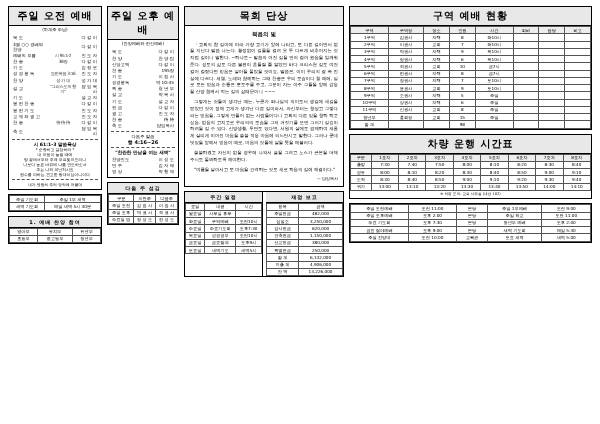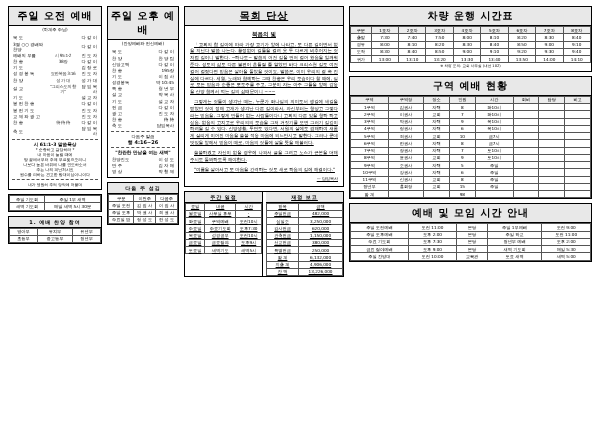--- a/index.html
+++ b/index.html
@@ -11,21 +11,21 @@
     font-size:5px;
     color:#000;
     position:relative;
     overflow:hidden;
   }
   .page { position:absolute; inset:0; padding:6px 8px; }
   .cols { display:flex; gap:5px; height:100%; }
   .col { display:flex; flex-direction:column; gap:4px; }
   .col1 { width:94px; }
   .col2 { width:72px; }
-  .col3 { width:160px;text-decoration:underline; }
+  .col3 { width:160px; }
   .col4 { width:236px; flex:1; }
 
   .panel { border:1px solid #000; background:#fff; }
   .panel-title {
     border-bottom:1px solid #000;
     background:#e8e8e8;
     text-align:center;
     font-weight:bold;
     font-size:10px;
     padding:2px 0 2px;
@@ -426,20 +426,170 @@
             </table>
           </div>
         </div>
       </div>
 
     </div>
 
     <div class="col col4">
 
       <div class="panel">
+        <div class="panel-title">구역 예배 현황</div>
+        <table>
+          <thead>
+              <tr class="shaded">
+                <th>구역</th>
+                <th>구역장</th>
+                <th>장소</th>
+                <th>인원</th>
+                <th>시간</th>
+                <th>회비</th>
+                <th>담당</th>
+                <th>비고</th>
+              </tr>
+            </thead>
+          <tbody>
+              <tr>
+                <td>1구역</td>
+                <td>김권사</td>
+                <td>자택</td>
+                <td>8</td>
+                <td>화10시</td>
+                <td></td>
+                <td></td>
+                <td></td>
+              </tr>
+              <tr>
+                <td>2구역</td>
+                <td>이권사</td>
+                <td>교회</td>
+                <td>7</td>
+                <td>화10시</td>
+                <td></td>
+                <td></td>
+                <td></td>
+              </tr>
+              <tr>
+                <td>3구역</td>
+                <td>박권사</td>
+                <td>자택</td>
+                <td>9</td>
+                <td>목10시</td>
+                <td></td>
+                <td></td>
+                <td></td>
+              </tr>
+              <tr>
+                <td>4구역</td>
+                <td>정권사</td>
+                <td>자택</td>
+                <td>6</td>
+                <td>목10시</td>
+                <td></td>
+                <td></td>
+                <td></td>
+              </tr>
+              <tr>
+                <td>5구역</td>
+                <td>최권사</td>
+                <td>교회</td>
+                <td>10</td>
+                <td>금7시</td>
+                <td></td>
+                <td></td>
+                <td></td>
+              </tr>
+              <tr>
+                <td>6구역</td>
+                <td>한권사</td>
+                <td>자택</td>
+                <td>8</td>
+                <td>금7시</td>
+                <td></td>
+                <td></td>
+                <td></td>
+              </tr>
+              <tr>
+                <td>7구역</td>
+                <td>장권사</td>
+                <td>자택</td>
+                <td>7</td>
+                <td>토10시</td>
+                <td></td>
+                <td></td>
+                <td></td>
+              </tr>
+              <tr>
+                <td>8구역</td>
+                <td>윤권사</td>
+                <td>교회</td>
+                <td>9</td>
+                <td>토10시</td>
+                <td></td>
+                <td></td>
+                <td></td>
+              </tr>
+              <tr>
+                <td>9구역</td>
+                <td>조권사</td>
+                <td>자택</td>
+                <td>5</td>
+                <td>주일</td>
+                <td></td>
+                <td></td>
+                <td></td>
+              </tr>
+              <tr>
+                <td>10구역</td>
+                <td>강권사</td>
+                <td>자택</td>
+                <td>6</td>
+                <td>주일</td>
+                <td></td>
+                <td></td>
+                <td></td>
+              </tr>
+              <tr>
+                <td>11구역</td>
+                <td>신권사</td>
+                <td>교회</td>
+                <td>8</td>
+                <td>주일</td>
+                <td></td>
+                <td></td>
+                <td></td>
+              </tr>
+              <tr>
+                <td>청년부</td>
+                <td>홍회장</td>
+                <td>교회</td>
+                <td>15</td>
+                <td>주일</td>
+                <td></td>
+                <td></td>
+                <td></td>
+              </tr>
+              <tr>
+                <td>합 계</td>
+                <td></td>
+                <td></td>
+                <td>98</td>
+                <td></td>
+                <td></td>
+                <td></td>
+                <td></td>
+              </tr>
+            </tbody>
+        </table>
+      </div>
+
+      <div class="panel">
         <div class="panel-title">차량 운행 시간표</div>
         <table>
           <thead>
               <tr class="shaded">
                 <th>구분</th>
                 <th>1호차</th>
                 <th>2호차</th>
                 <th>3호차</th>
                 <th>4호차</th>
                 <th>5호차</th>
@@ -492,171 +642,20 @@
                 <td>13:50</td>
                 <td>14:00</td>
                 <td>14:10</td>
               </tr>
             </tbody>
         </table>
         <div class="tiny-note" style="padding:1px 0 2px">※ 차량 문의: 교회 사무실 (내선 102)</div>
       </div>
 
       <div class="panel">
-        <div class="panel-title">구역 예배 현황</div>
-        <table>
-          <thead>
-              <tr class="shaded">
-                <th>구역</th>
-                <th>구역장</th>
-                <th>장소</th>
-                <th>인원</th>
-                <th>시간</th>
-                <th>회비</th>
-                <th>담당</th>
-                <th>비고</th>
-              </tr>
-            </thead>
-          <tbody>
-              <tr>
-                <td>1구역</td>
-                <td>김권사</td>
-                <td>자택</td>
-                <td>8</td>
-                <td>화10시</td>
-                <td></td>
-                <td></td>
-                <td></td>
-              </tr>
-              <tr>
-                <td>2구역</td>
-                <td>이권사</td>
-                <td>교회</td>
-                <td>7</td>
-                <td>화10시</td>
-                <td></td>
-                <td></td>
-                <td></td>
-              </tr>
-              <tr>
-                <td>3구역</td>
-                <td>박권사</td>
-                <td>자택</td>
-                <td>9</td>
-                <td>목10시</td>
-                <td></td>
-                <td></td>
-                <td></td>
-              </tr>
-              <tr>
-                <td>4구역</td>
-                <td>정권사</td>
-                <td>자택</td>
-                <td>6</td>
-                <td>목10시</td>
-                <td></td>
-                <td></td>
-                <td></td>
-              </tr>
-              <tr>
-                <td>5구역</td>
-                <td>최권사</td>
-                <td>교회</td>
-                <td>10</td>
-                <td>금7시</td>
-                <td></td>
-                <td></td>
-                <td></td>
-              </tr>
-              <tr>
-                <td>6구역</td>
-                <td>한권사</td>
-                <td>자택</td>
-                <td>8</td>
-                <td>금7시</td>
-                <td></td>
-                <td></td>
-                <td></td>
-              </tr>
-              <tr>
-                <td>7구역</td>
-                <td>장권사</td>
-                <td>자택</td>
-                <td>7</td>
-                <td>토10시</td>
-                <td></td>
-                <td></td>
-                <td></td>
-              </tr>
-              <tr>
-                <td>8구역</td>
-                <td>윤권사</td>
-                <td>교회</td>
-                <td>9</td>
-                <td>토10시</td>
-                <td></td>
-                <td></td>
-                <td></td>
-              </tr>
-              <tr>
-                <td>9구역</td>
-                <td>조권사</td>
-                <td>자택</td>
-                <td>5</td>
-                <td>주일</td>
-                <td></td>
-                <td></td>
-                <td></td>
-              </tr>
-              <tr>
-                <td>10구역</td>
-                <td>강권사</td>
-                <td>자택</td>
-                <td>6</td>
-                <td>주일</td>
-                <td></td>
-                <td></td>
-                <td></td>
-              </tr>
-              <tr>
-                <td>11구역</td>
-                <td>신권사</td>
-                <td>교회</td>
-                <td>8</td>
-                <td>주일</td>
-                <td></td>
-                <td></td>
-                <td></td>
-              </tr>
-              <tr>
-                <td>청년부</td>
-                <td>홍회장</td>
-                <td>교회</td>
-                <td>15</td>
-                <td>주일</td>
-                <td></td>
-                <td></td>
-                <td></td>
-              </tr>
-              <tr>
-                <td>합 계</td>
-                <td></td>
-                <td></td>
-                <td>98</td>
-                <td></td>
-                <td></td>
-                <td></td>
-                <td></td>
-              </tr>
-            </tbody>
-        </table>
-      </div>
-
-      <div class="panel">
-        <div class="panel-title">예배 및 모임 시간 안내</div>
         <table>
           <tbody>
               <tr>
                 <td>주일 오전예배</td>
                 <td>오전 11:00</td>
                 <td>본당</td>
                 <td>주일 1부예배</td>
                 <td>오전 9:00</td>
               </tr>
               <tr>

